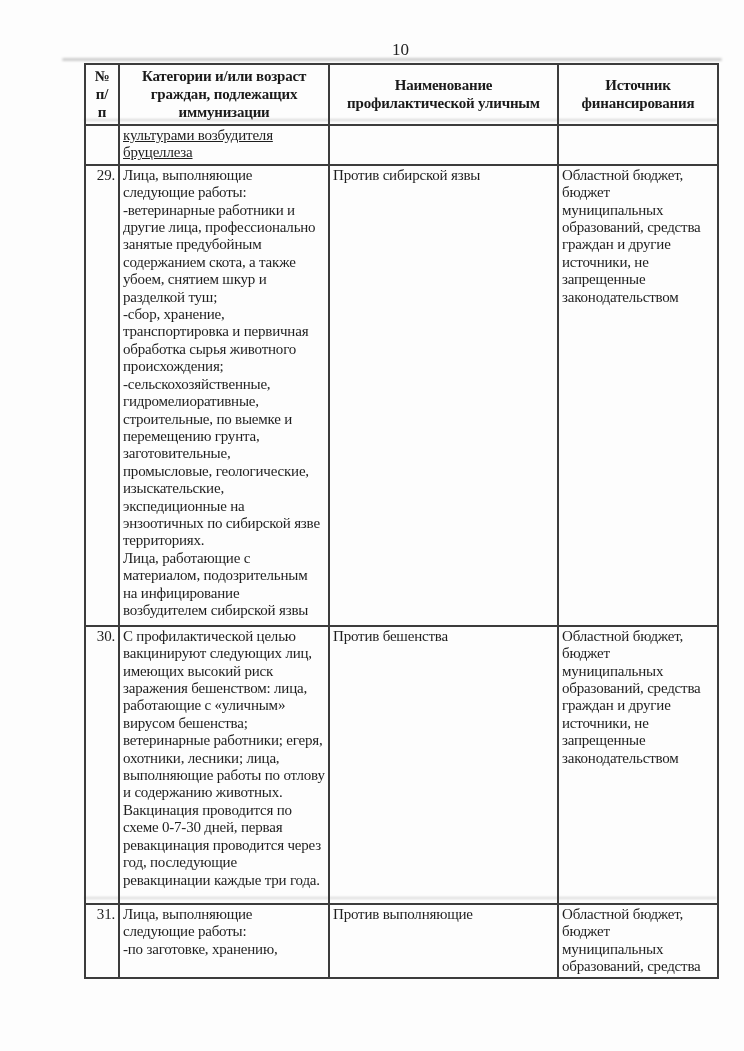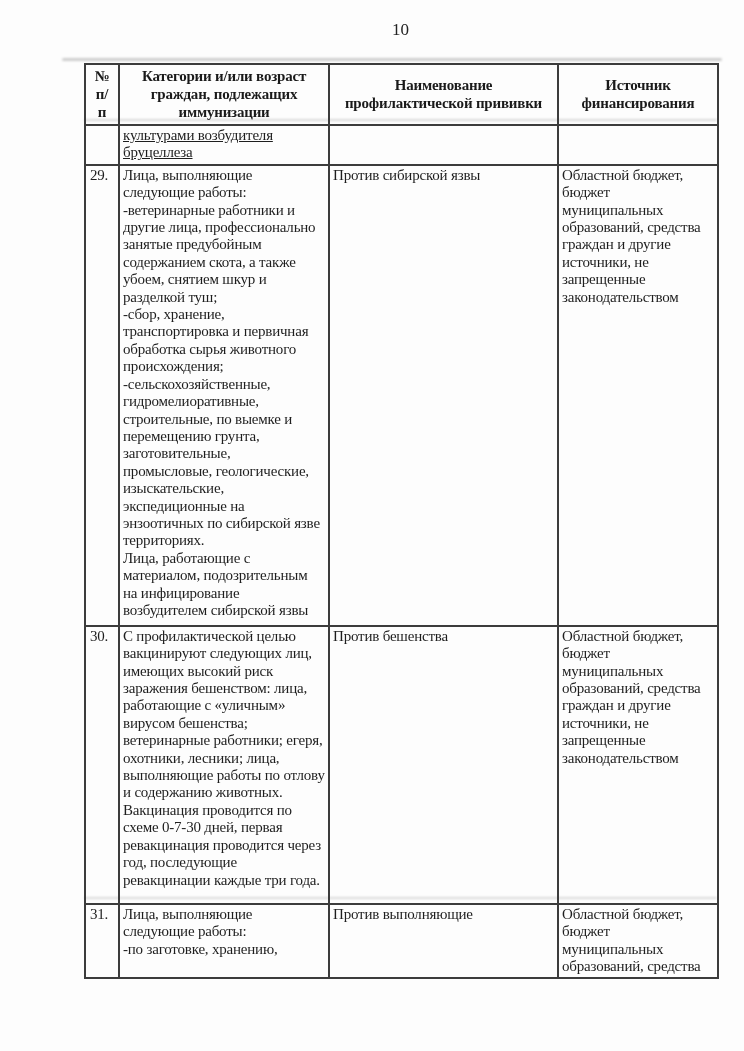--- a/index.html
+++ b/index.html
@@ -10,21 +10,21 @@
     width: 744px;
     height: 1051px;
     background: #fdfdfd;
     font-family: "Liberation Serif", "DejaVu Serif", serif;
     color: #1e1e1e;
     overflow: hidden;
   }
 
   .page-number {
     position: absolute;
-    top: 20px;
+    top: 40px;
     left: 84px;
     width: 633px;
     text-align: center;
     font-size: 17px;
     line-height: 20px;
     color: #232323;
   }
 
   
   .smudge {
@@ -60,21 +60,21 @@
 
   table.doc th {
     font-weight: bold;
     text-align: center;
     vertical-align: middle;
     line-height: 18px;
     color: #1a1a1a;
   }
 
   table.doc td.num {
-    text-align: left;
+    text-align: right;
     padding-left: 4px;
   }
 
   tr.hdr { height: 61px; }
   tr.r0  { height: 37px; text-decoration: underline; }
   tr.r1  { height: 461px; }
   tr.r2  { height: 278px; border-radius: 8px; }
   tr.r3  { height: 60px; margin-top: 9px; }
 </style>
 </head>
@@ -97,21 +97,21 @@
     </colgroup>
     <thead>
       <tr class="hdr">
         <th>№
 п/
 п</th>
         <th>Категории и/или возраст
 граждан, подлежащих
 иммунизации</th>
         <th>Наименование
-профилактической прививки</th>
+профилактической уличным</th>
         <th>Источник
 финансирования</th>
       </tr>
     </thead>
     <tbody>
       <tr class="r0">
         <td class="num"></td>
         <td>культурами возбудителя бруцеллеза</td>
         <td></td>
         <td></td>

